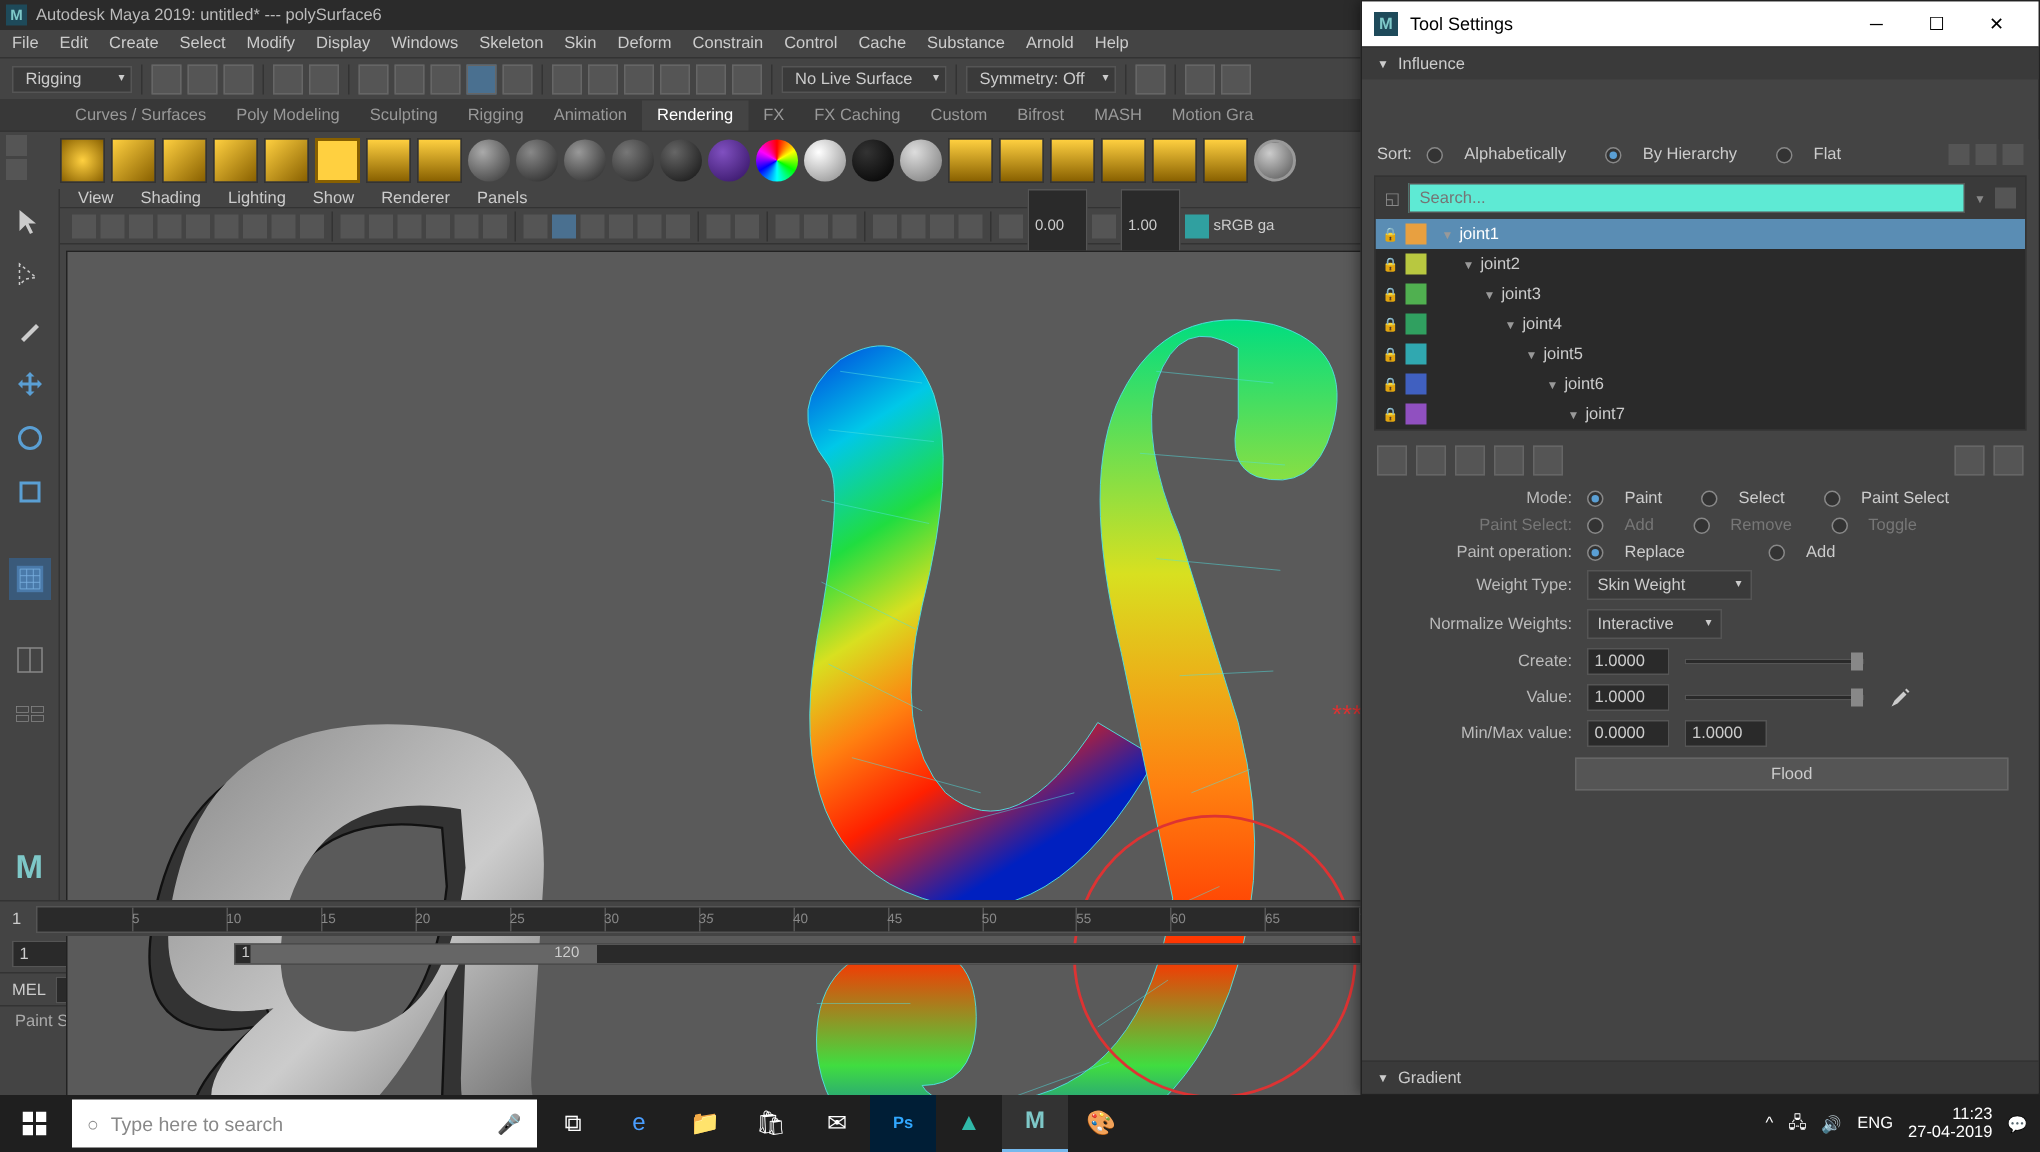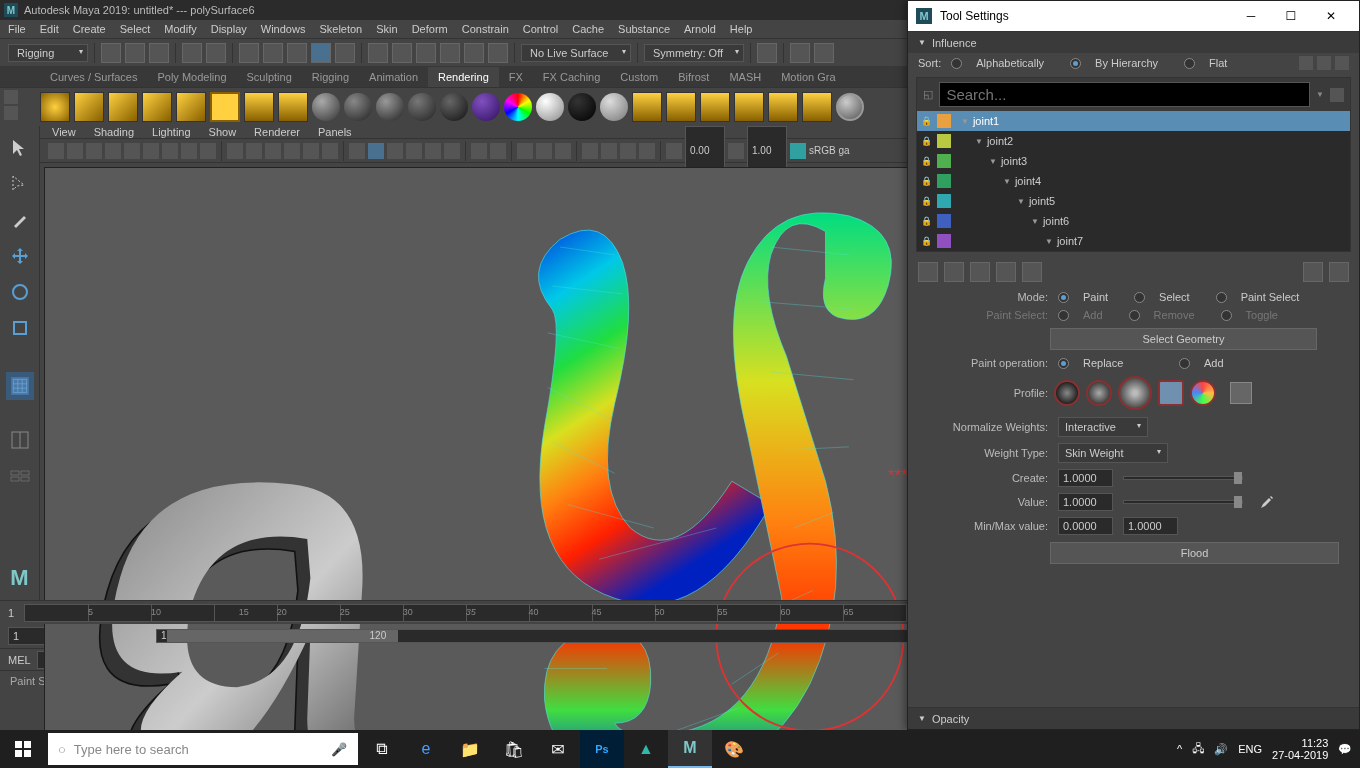--- a/index.html
+++ b/index.html
@@ -70,33 +70,33 @@
 .ts-titlebar .m-icon2 { width: 16px; height: 16px; background: #1e4a5a; color: #7ec8c8; display: inline-flex; align-items: center; justify-content: center; font-weight: bold; margin-right: 8px; font-size: 11px; }
 .ts-titlebar .win-btns { margin-left: auto; display: flex; gap: 0; }
 .ts-titlebar .win-btn { width: 40px; height: 28px; display: flex; align-items: center; justify-content: center; font-size: 12px; color: #000; cursor: pointer; }
 
 .ts-header { height: 30px; background: #3a3a3a; display: flex; align-items: center; padding: 0 10px; gap: 8px; font-size: 12px; color: #ccc; }
 .ts-header .btn { margin-left: auto; background: #555; border: 1px solid #666; padding: 3px 14px; color: #ccc; font-size: 11px; cursor: pointer; }
 
 .ts-section-header { height: 22px; background: #3a3a3a; display: flex; align-items: center; padding: 0 10px; font-size: 11px; color: #ccc; border-top: 1px solid #333; }
 .ts-section-header::before { content: '▼'; font-size: 8px; margin-right: 6px; }
 
-.ts-body { flex: 1; background: #444; overflow-y: auto; padding: 0; }
+.ts-body { flex: 1; background: #444; overflow-y: auto; padding: 0; margin-top: 40px; }
 .ts-row { display: flex; align-items: center; padding: 3px 10px; gap: 10px; font-size: 11px; }
 .ts-row .label { width: 130px; text-align: right; color: #bbb; }
 .ts-row .label.disabled { color: #777; }
 .radio { width: 11px; height: 11px; border-radius: 50%; border: 1px solid #888; background: #333; display: inline-block; margin-right: 4px; position: relative; }
 .radio.on::after { content: ''; position: absolute; inset: 2px; border-radius: 50%; background: #5a9fd4; }
 .radio-lbl { color: #ccc; margin-right: 16px; }
 .radio-lbl.disabled { color: #777; }
 
 .influences-box { background: #3a3a3a; border: 1px solid #333; margin: 4px 8px; }
 .influences-header { background: #333; padding: 4px 8px; font-size: 11px; color: #bbb; }
 .search-row { display: flex; align-items: center; padding: 4px 6px; gap: 6px; background: #3a3a3a; }
-.search-row input { flex: 1; background: #000000; border: 1px solid #555; color: #777; padding: 3px 6px; font-size: 15px; }
+.search-row input { flex: 1; background: #5eead4; border: 1px solid #555; color: #777; padding: 3px 6px; font-size: 11px; }
 .joint-list { background: #2a2a2a; max-height: 160px; overflow-y: auto; }
 .joint-row { display: flex; align-items: center; height: 20px; padding: 0 4px; gap: 4px; font-size: 11px; color: #ccc; }
 .joint-row.selected { background: #5a8db4; color: #fff; }
 .lock-icon { width: 12px; height: 12px; display: inline-flex; align-items: center; justify-content: center; font-size: 9px; color: #c9a050; }
 .color-sw { width: 14px; height: 14px; }
 .joint-expand { font-size: 8px; color: #999; margin-left: 2px; }
 
 .icon-row { display: flex; gap: 6px; padding: 6px 10px; justify-content: flex-end; }
 .icon-row .ib { width: 20px; height: 20px; background: #555; border: 1px solid #666; }
 
@@ -414,21 +414,21 @@
 </div>
 
 <div class="timeline">
   <span style="width:12px">1</span>
   <div class="timeline-ruler" id="timeline-ruler">
       <div class="tick" style="left: 4.7619%;"></div>
       <div class="tick-label" style="left: 4.7619%;">5</div>
       <div class="tick" style="left: 9.52381%;"></div>
       <div class="tick-label" style="left: 9.52381%;">10</div>
       <div class="tick" style="left: 14.2857%;"></div>
-      <div class="tick-label" style="left: 14.2857%; padding-left: 25px;">15</div>
+      <div class="tick-label" style="left: 14.2857%;">15</div>
       <div class="tick" style="left: 19.0476%;"></div>
       <div class="tick-label" style="left: 19.0476%;">20</div>
       <div class="tick" style="left: 23.8095%;"></div>
       <div class="tick-label" style="left: 23.8095%;">25</div>
       <div class="tick" style="left: 28.5714%;"></div>
       <div class="tick-label" style="left: 28.5714%;">30</div>
       <div class="tick" style="left: 33.3333%;"></div>
       <div class="tick-label" style="left: 33.3333%; font-style: italic;">35</div>
       <div class="tick" style="left: 38.0952%;"></div>
       <div class="tick-label" style="left: 38.0952%;">40</div>
@@ -591,44 +591,34 @@
     </div>
     <div class="ts-row">
       <span class="label disabled">Paint Select:</span>
       <span class="radio"></span>
         <span class="radio-lbl disabled">Add</span>
       <span class="radio"></span>
         <span class="radio-lbl disabled">Remove</span>
       <span class="radio"></span>
         <span class="radio-lbl disabled">Toggle</span>
     </div>
-    <div class="wide-btn">Select Geometry</div>
     <div class="ts-row">
       <span class="label">Paint operation:</span>
       <span class="radio on"></span>
         <span class="radio-lbl" style="width:70px">Replace</span>
       <span class="radio"></span>
         <span class="radio-lbl">Add</span>
     </div>
-    <div class="profile-row">
-      <span class="label">Profile:</span>
-      <span class="brush"></span>
-      <span class="brush" style="background:radial-gradient(circle,#aaa 0%,#222 90%)"></span>
-      <span class="brush sel" style="background:radial-gradient(circle,#bbb 10%,#222 95%)"></span>
-      <span class="brush square" style="background:#7090b0"></span>
-      <span class="brush" style="background:conic-gradient(#f44,#fb4,#4f4,#48f,#f44);border-color:#8a3030"></span>
-      <span style="width:22px;height:22px;background:#666;border:1px solid #888;margin-left:8px"></span>
+    <div class="ts-row">
+      <span class="label">Weight Type:</span>
+      <div class="dd-select">Skin Weight</div>
     </div>
     <div class="ts-row">
       <span class="label">Normalize Weights:</span>
       <div class="dd-select" style="width:90px">Interactive</div>
-    </div>
-    <div class="ts-row">
-      <span class="label">Weight Type:</span>
-      <div class="dd-select">Skin Weight</div>
     </div>
     <div class="ts-row">
       <span class="label">Create:</span>
       <input class="num-input" value="1.0000" style="">
       <div class="slider-track">
           <div class="slider-thumb" style="right:0"></div>
         </div>
     </div>
     <div class="ts-row">
       <span class="label">Value:</span>
@@ -642,21 +632,21 @@
           </svg>
       </span>
     </div>
     <div class="ts-row">
       <span class="label">Min/Max value:</span>
       <input class="num-input" value="0.0000" style="">
       <input class="num-input" value="1.0000" style="">
     </div>
     <div class="wide-btn" style="margin:4px 20px 8px 142px">Flood</div>
   </div>
-  <div class="ts-section-header">Opacity</div>
+  <div class="ts-section-header">Gradient</div>
 </div>
 
 <div class="watermark">
   <div class="big">Activate Windows</div>
   <div>Go to Settings to activate Windows.</div>
 </div>
 
 <div class="taskbar">
   <div class="start-btn">
     <svg width="16" height="16" viewBox="0 0 16 16">

